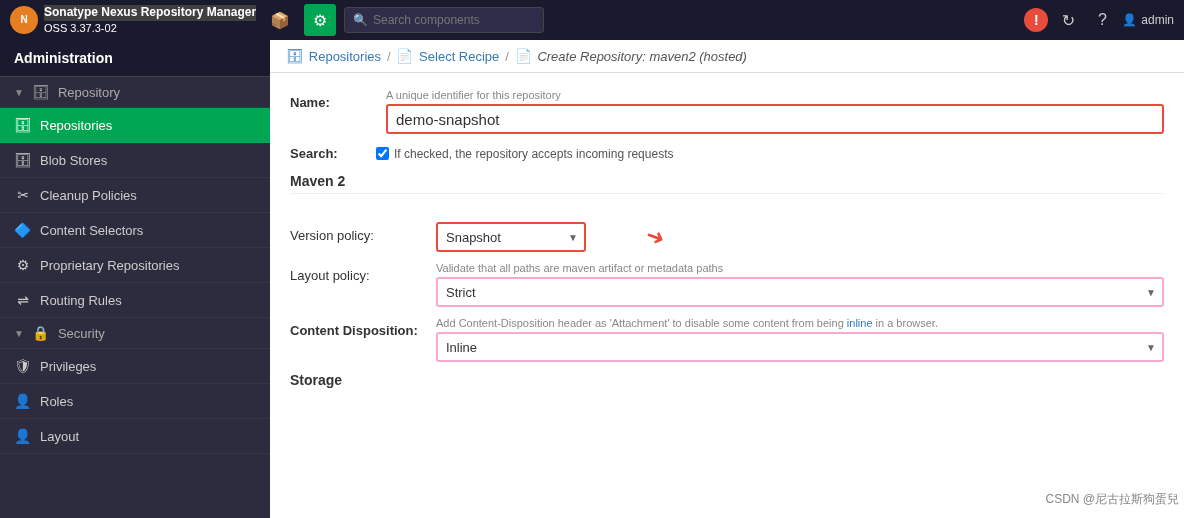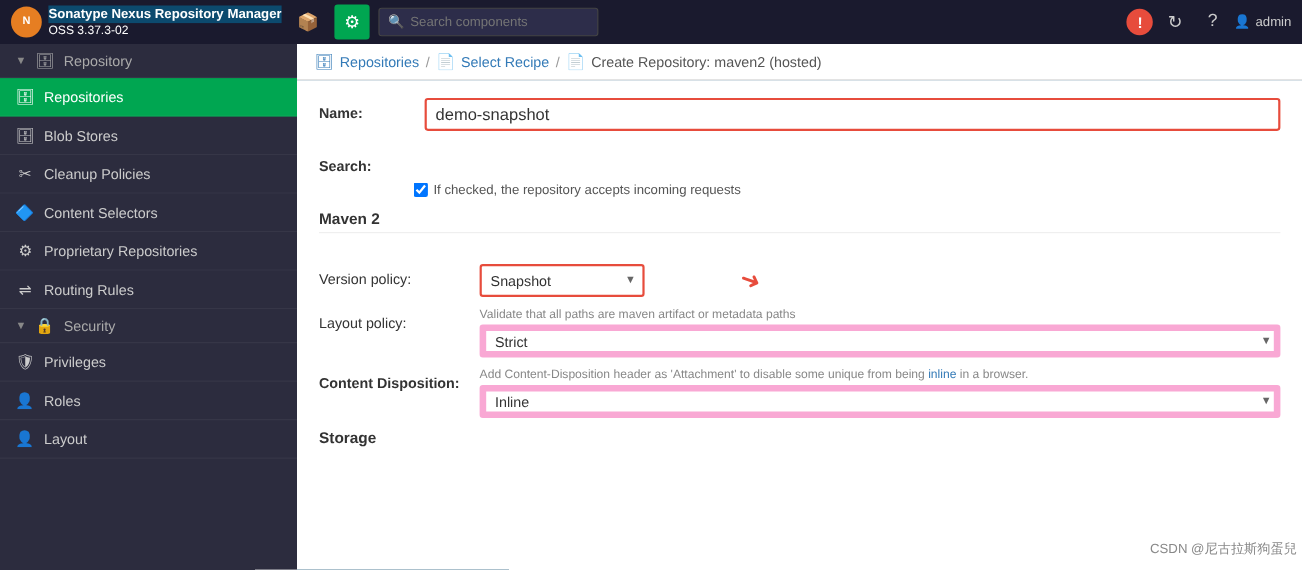--- a/index.html
+++ b/index.html
@@ -111,53 +111,53 @@
     .sidebar-item.section-header {
       color: #aaa; font-weight: normal;
       padding: 7px 14px;
     }
     .sidebar-item .icon { font-size: 14px; width: 18px; text-align: center; }
     .sidebar-collapse-arrow { font-size: 10px; color: #888; }
 
     
     .main {
       flex: 1;
-      background: #0c4a6e;
+      background: #404040;
       overflow-y: auto;
       display: flex;
       flex-direction: column;
     }
 
     
     .breadcrumb-bar {
       background: white;
       border-bottom: 1px solid #ddd;
       padding: 8px 16px;
       display: flex; align-items: center; gap: 6px;
       font-size: 13px;
     }
     .breadcrumb-item {
       display: flex; align-items: center; gap: 5px;
       color: #337ab7; cursor: pointer;
     }
     .breadcrumb-icon { font-size: 14px; }
     .breadcrumb-sep { color: #999; }
-    .breadcrumb-current { color: #555; }
+    .breadcrumb-current { color: #555; font-style: italic; }
 
     
     .form-area {
       padding: 16px 20px;
       background: white;
       flex: 1;
     }
 
     .form-row {
       display: flex;
       align-items: flex-start;
-      margin-bottom: 2px;
+      margin-bottom: 12px;
       gap: 16px;
     }
     .form-label {
       width: 80px;
       font-weight: bold;
       font-size: 13px;
       color: #333;
       padding-top: 6px;
       flex-shrink: 0;
     }
@@ -177,21 +177,21 @@
       outline: none;
       color: #333;
     }
     .online-row {
       display: flex; align-items: center; gap: 6px;
       margin-bottom: 12px;
     }
     .online-label {
       width: 80px; font-weight: bold; font-size: 13px; color: #333; flex-shrink: 0;
     }
-    .online-check { display: flex; align-items: center; gap: 5px; font-size: 12px; color: #555; margin-top: 44px; }
+    .online-check { display: flex; align-items: center; gap: 5px; font-size: 12px; color: #555; }
 
     .section-title {
       font-weight: bold;
       font-size: 14px;
       color: #333;
       margin: 10px 0 8px 0;
       border-bottom: 1px solid #eee;
       padding-bottom: 4px;
     }
 
@@ -214,21 +214,21 @@
       border-radius: 3px;
       padding: 0 8px;
       font-size: 13px;
       color: #333;
       background: white;
       appearance: none;
       cursor: pointer;
       outline: none;
     }
     .select-wrapper.normal select {
-      border: 6px solid #f9a8d4;
+      border: 2px solid #f9a8d4;
     }
     .select-arrow {
       position: absolute;
       right: 8px; top: 50%;
       transform: translateY(-50%);
       pointer-events: none;
       color: #666; font-size: 10px;
     }
 
     
@@ -283,20 +283,21 @@
     <div class="user-menu">
       <span>👤</span>
       <span>admin</span>
     </div>
   </div>
 </div>
 
 <div class="layout">
 
   <div class="sidebar">
+    <div class="sidebar-header">Administration</div>
 
     <div class="sidebar-section">
       <div class="sidebar-item section-header">
         <span class="sidebar-collapse-arrow">▼</span>
         <span class="icon">🗄</span>
         <span>Repository</span>
       </div>
 
       <div class="sidebar-item active">
         <span class="icon">🗄</span>
@@ -362,38 +363,39 @@
         <span class="breadcrumb-icon">📄</span>
         <span class="breadcrumb-current">Create Repository: maven2 (hosted)</span>
       </div>
     </div>
 
     <div class="form-area">
 
       <div class="form-row">
         <div class="form-label">Name:</div>
         <div class="form-field">
+          <div class="field-hint">A unique identifier for this repository</div>
           <input type="text" class="text-input" value="demo-snapshot" style="">
         </div>
       </div>
 
       <div class="online-row">
         <div class="online-label">Search:</div>
         <div class="online-check">
           <input type="checkbox" checked="" style="">
           <span>If checked, the repository accepts incoming requests</span>
         </div>
       </div>
 
       <div class="section-title">Maven 2</div>
 
       <div class="sub-form-row annotation-container">
         <div class="sub-label">Version policy:</div>
         <div class="sub-field">
-          <div style="display:flex; align-items:center; gap:87px; position:relative;">
+          <div style="display:flex; align-items:center; gap:60px; position:relative;">
             <div class="select-wrapper" style="width:150px;">
               <select>
                 <option>Release</option>
                 <option selected="">Snapshot</option>
                 <option>Mixed</option>
               </select>
               <span class="select-arrow">▼</span>
             </div>
             <div style="display:flex; align-items:center; gap:4px; position:relative;">
               <span style="color:#e74c3c; font-size:22px; transform:rotate(20deg); display:inline-block;">➜</span>
@@ -413,21 +415,21 @@
             </select>
             <span class="select-arrow">▼</span>
           </div>
         </div>
       </div>
 
       <div class="sub-form-row">
         <div class="sub-label" style="font-weight:bold;">Content Disposition:</div>
         <div class="sub-field">
           <div class="field-hint">
-            <span>Add Content-Disposition header as 'Attachment' to disable some unique from being </span>
+            <span>Add Content-Disposition header as 'Attachment' to disable some content from being </span>
             <a style="color:#337ab7;">inline</a>
             <span> in a browser.</span>
           </div>
           <div class="select-wrapper normal">
             <select>
               <option selected="">Inline</option>
               <option>Attachment</option>
             </select>
             <span class="select-arrow">▼</span>
           </div>

